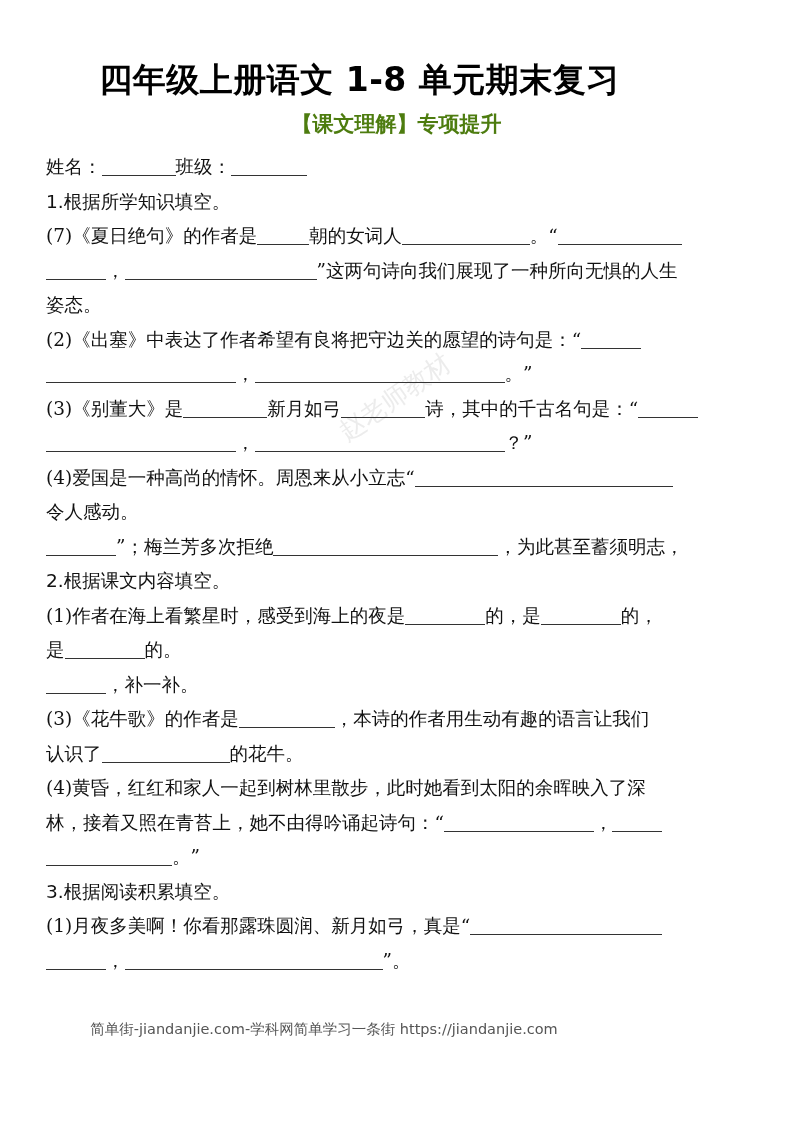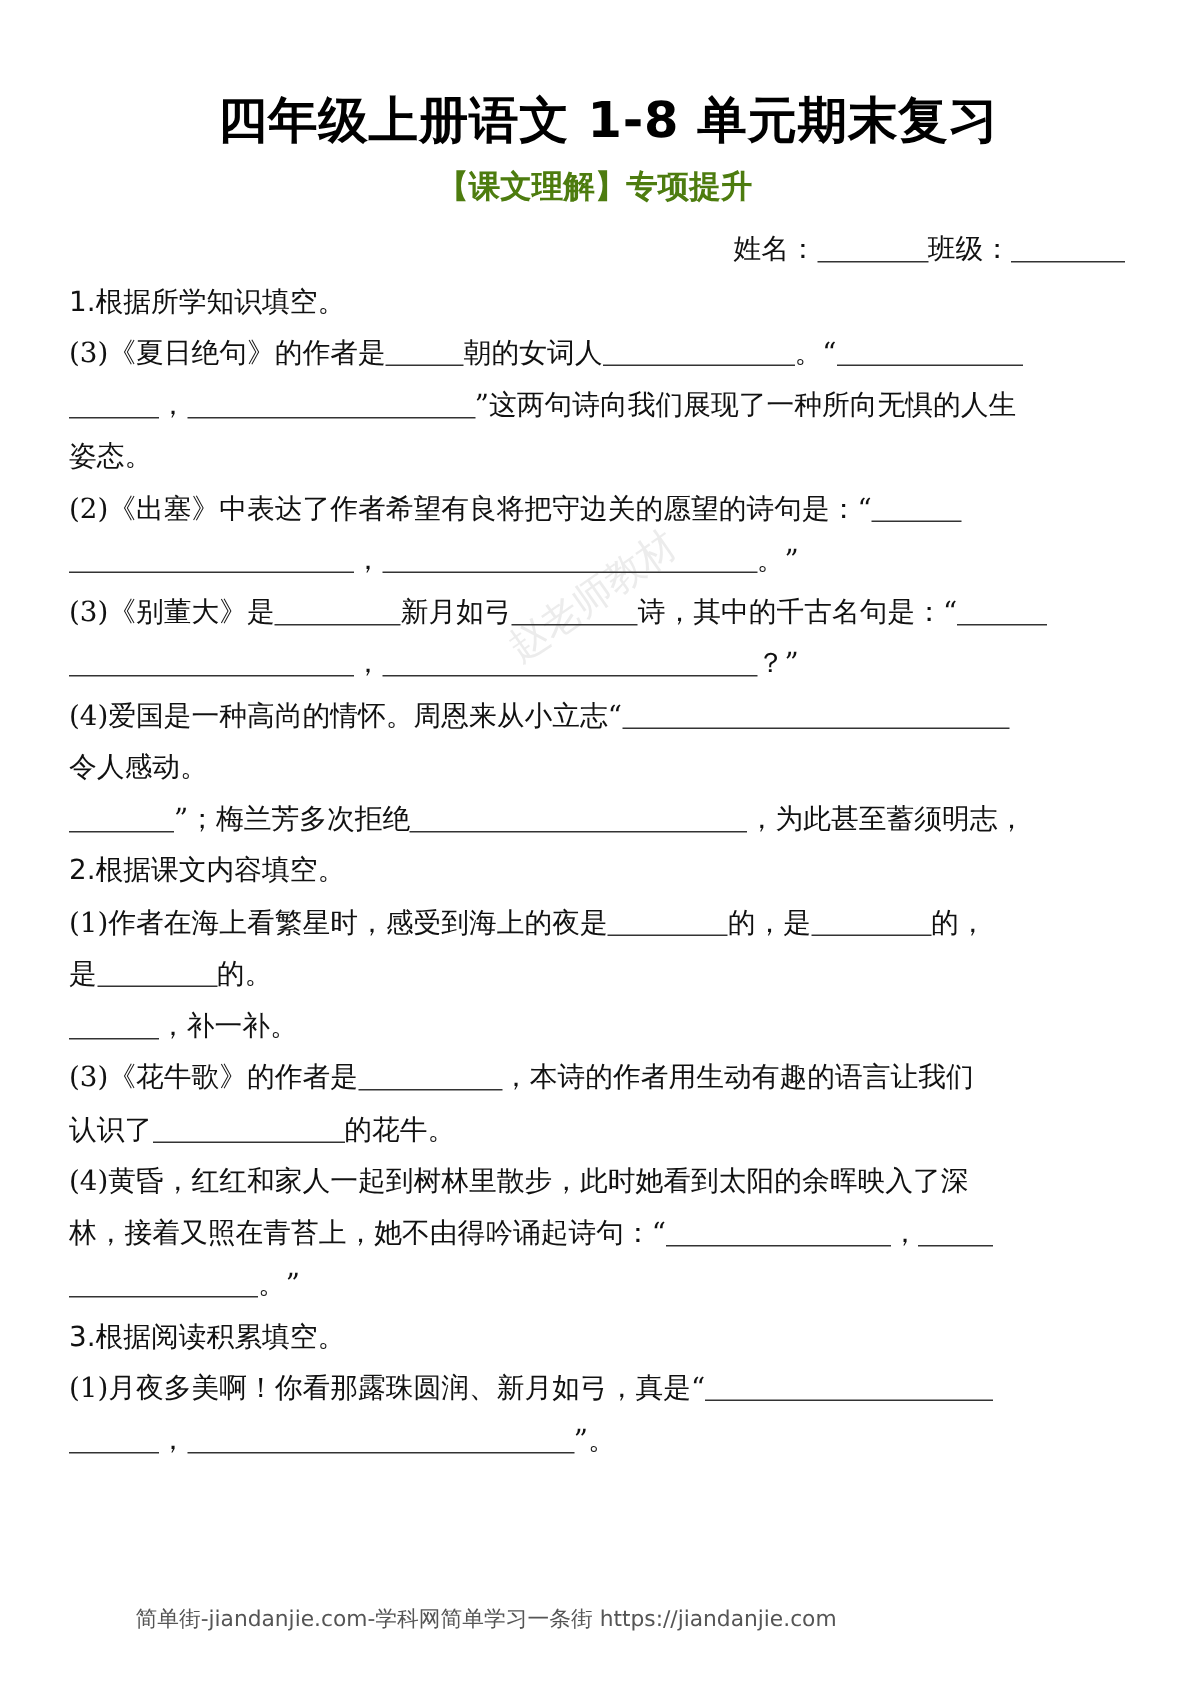--- a/index.html
+++ b/index.html
@@ -1,47 +1,47 @@
 <!DOCTYPE html>
 <html><head>
 <meta charset="utf-8">
 <style>
   html, body { margin:0; padding:0; background:#ffffff; }
   body { width:793px; height:1122px; position:relative; overflow:hidden; color:#111; }
   .title { position:absolute; top:58px; left:0; width:719px; text-align:center;
-    font-family:"DejaVu Sans", sans-serif; font-weight:bold; font-size:33px; letter-spacing:0.5px; color:#000;margin-left:46px; }
+    font-family:"DejaVu Sans", sans-serif; font-weight:bold; font-size:33px; letter-spacing:0.5px; color:#000; }
   .subtitle { position:absolute; top:110px; left:0; width:793px; text-align:center;
     font-family:"DejaVu Sans", sans-serif; font-weight:bold; font-size:21px; color:#4d7c0f; }
   .body { position:absolute; left:46px; width:704px; top:150px;
     font-family:"DejaVu Serif", serif; font-size:18.5px; }
   .line { height:34.5px; line-height:34.5px; white-space:nowrap; position:relative; }
-  .right { text-align:right; }
+  .right { text-align:left; }
   .heading { font-family:"DejaVu Sans", sans-serif; font-weight:normal; font-size:18.5px; }
   .blank { display:inline-block; border-bottom:1.3px solid #333; height:20px; vertical-align:-3px; }
   .watermark { position:absolute; left:330px; top:380px; transform:rotate(-35deg);
     font-family:"DejaVu Serif", serif; font-size:26px; color:rgba(150,150,150,0.18); white-space:nowrap; }
-  .footer { position:absolute; top:1070px; left:0; width:648px; text-align:center;
+  .footer { position:absolute; top:1020px; left:0; width:648px; text-align:center;
     font-family:"DejaVu Sans", sans-serif; font-size:14.5px; color:#555; }
 </style>
 </head>
 <body>
 
 <div class="title">四年级上册语文 1-8 单元期末复习</div>
 <div class="subtitle">【课文理解】专项提升</div>
 
 <div class="watermark">赵老师教材</div>
 
 <div class="body">
   <div class="line right">
     <span>姓名：</span><span class="blank" style="width:74px"></span><span>班级：</span><span class="blank" style="width:76px"></span>
   </div>
 
   <div class="line heading">1.根据所学知识填空。</div>
   <div class="line">
-    <span>(3)《夏日绝句》的作者是</span><span class="blank" style="width:52px"></span><span>朝的女词人</span><span class="blank" style="width:128px"></span><span>。“</span><span class="blank" style="width:124px"></span>
+    <span>(7)《夏日绝句》的作者是</span><span class="blank" style="width:52px"></span><span>朝的女词人</span><span class="blank" style="width:128px"></span><span>。“</span><span class="blank" style="width:124px"></span>
   </div>
   <div class="line">
     <span class="blank" style="width:60px"></span><span>，</span><span class="blank" style="width:192px"></span><span>”这两句诗向我们展现了一种所向无惧的人生</span>
   </div>
   <div class="line">姿态。</div>
   <div class="line">
     <span>(2)《出塞》中表达了作者希望有良将把守边关的愿望的诗句是：“</span><span class="blank" style="width:60px"></span>
   </div>
   <div class="line">
     <span class="blank" style="width:190px"></span><span>，</span><span class="blank" style="width:250px"></span><span>。”</span>

